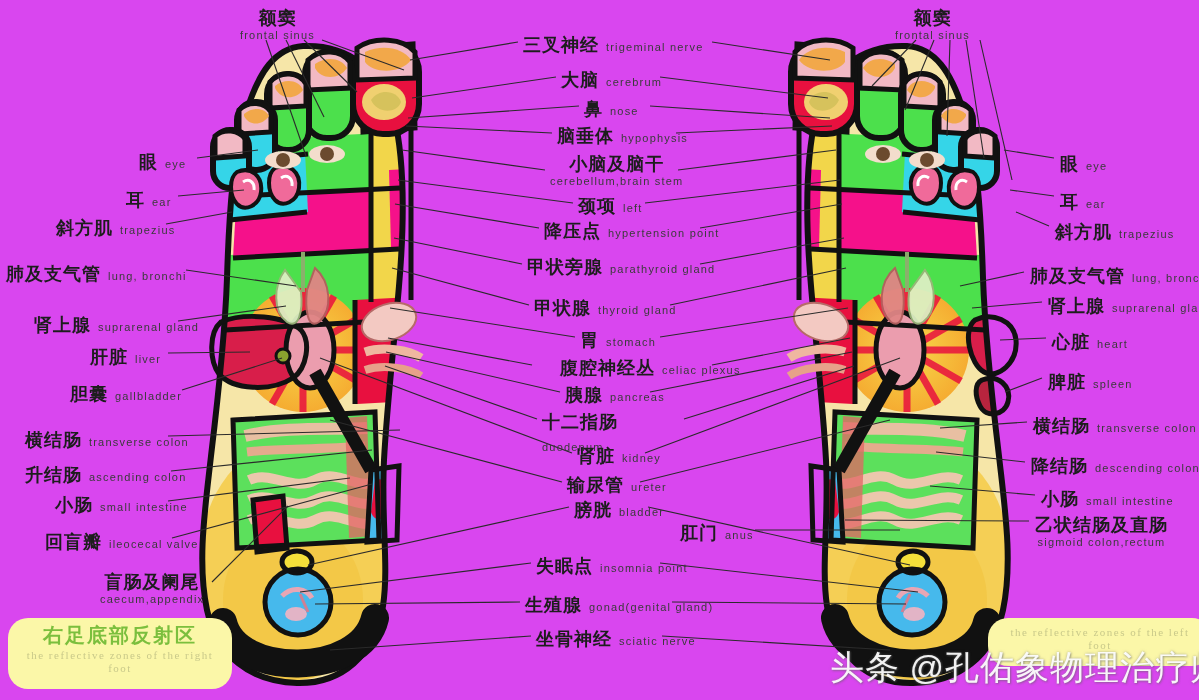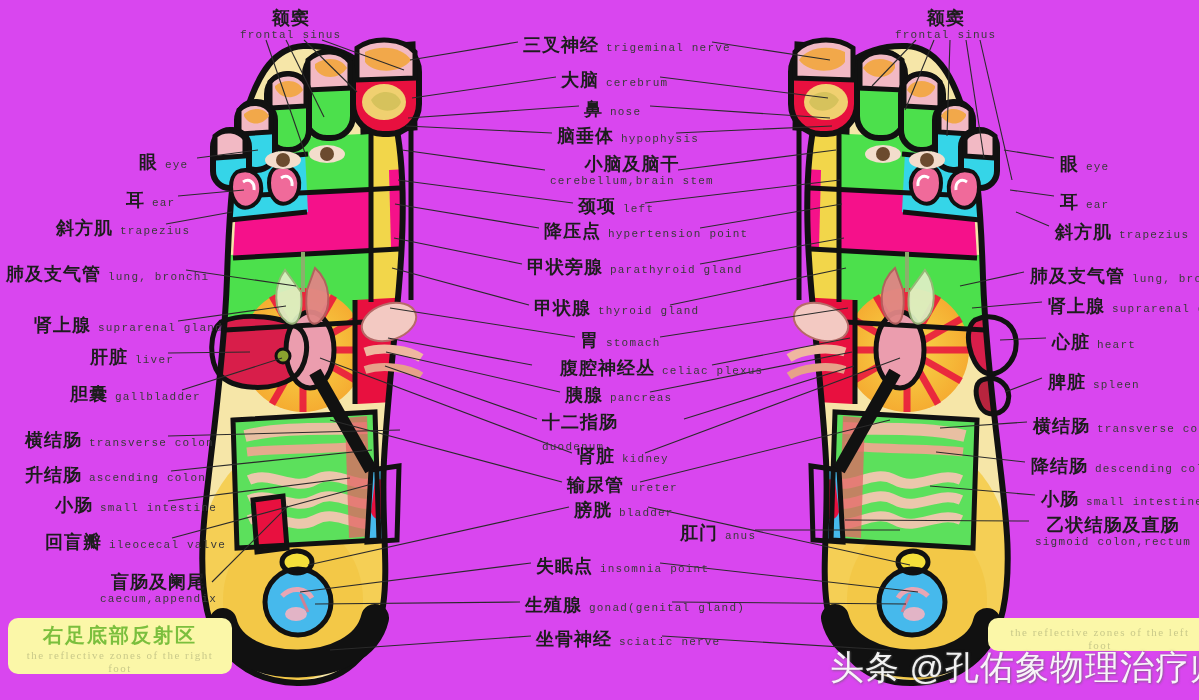--- a/index.html
+++ b/index.html
@@ -28,21 +28,21 @@
     font-size: 18px;
     font-weight: 700;
     letter-spacing: 1px;
     color: #1d1d1d;
   }
   .lbl .en {
     font-size: 11px;
     font-weight: 400;
     letter-spacing: 1.2px;
     color: #3a3a3a;
-    font-family: Liberation Mono, monospace;
+    font-family: Liberation Sans, sans-serif;
   }
   .lbl.stack {
     display: block;
     text-align: center;
   }
   .lbl.stack .cn { display:block; }
   .lbl.stack .en { display:block; margin-top: -1px; }
 
   
   #leaders {
@@ -54,22 +54,22 @@
 
   
   .foot-svg { position: absolute; top: 0; }
   #foot-right { left: 175px; }
   #foot-left  { left: 770px; }
 
   
   .caption-box {
     position: absolute;
     background: #fbf7a8;
-    border-radius: 10px;
-    padding: 6px 14px 0 14px;
+    border-radius: 20px;
+    padding: 6px 14px 15px 14px;
     text-align: center;
     line-height: 1.15;
   }
   .caption-box .cn {
     display: block;
     font-size: 20px;
     font-weight: 700;
     color: #7bbf3d;
     letter-spacing: 2px;
   }

